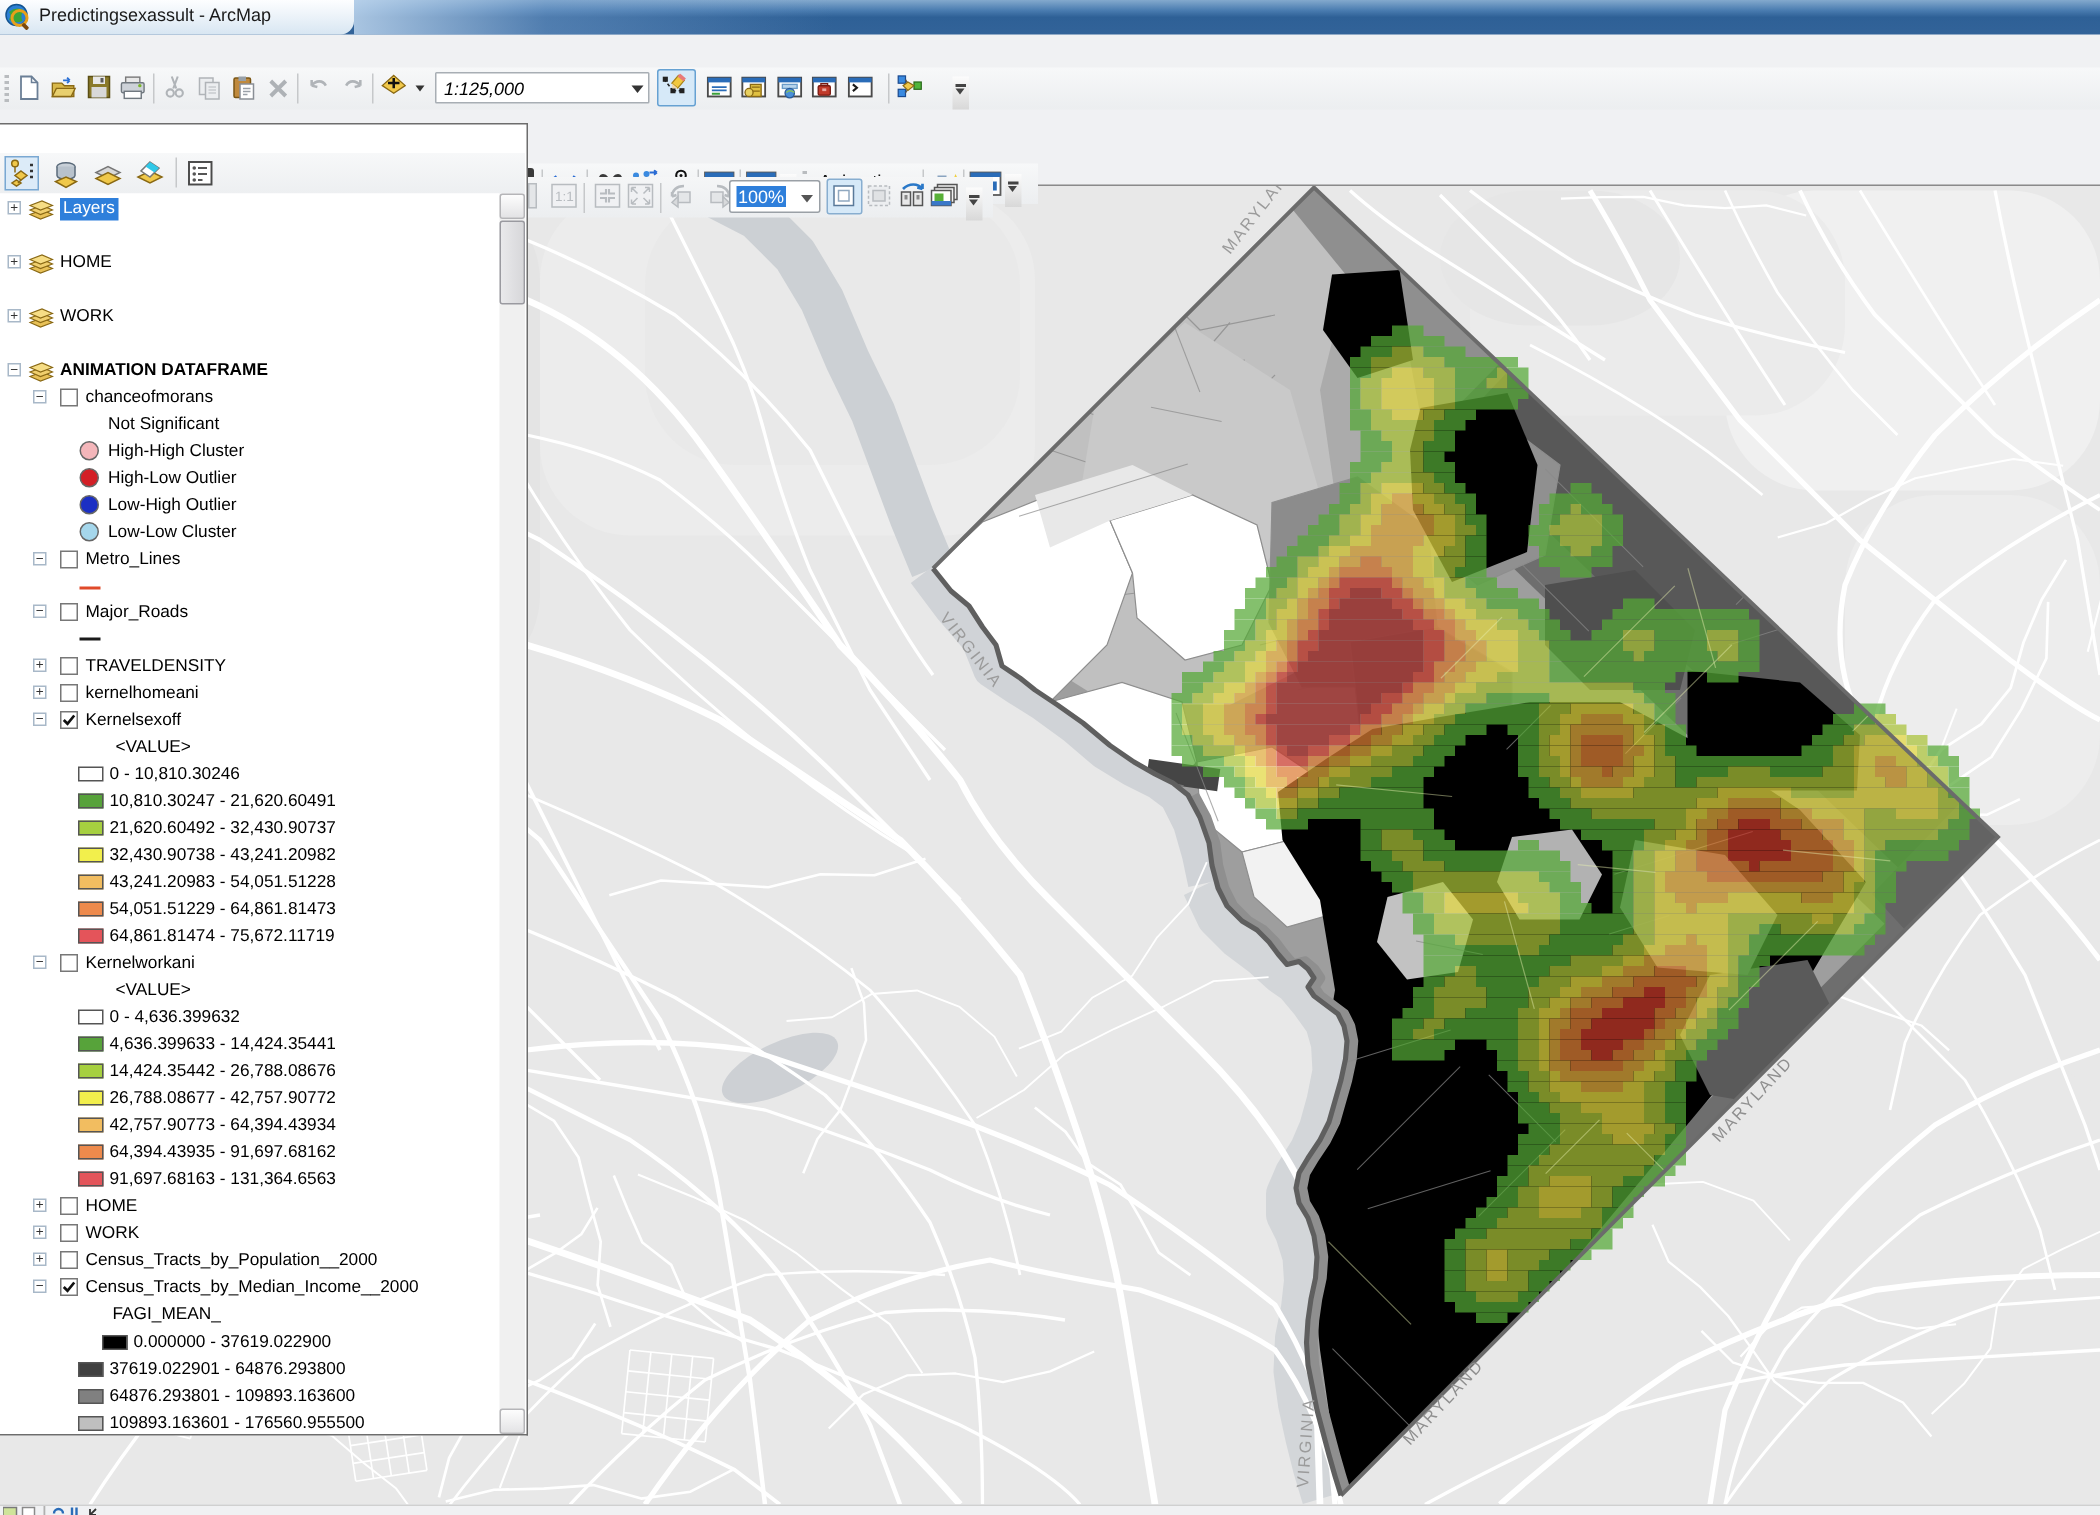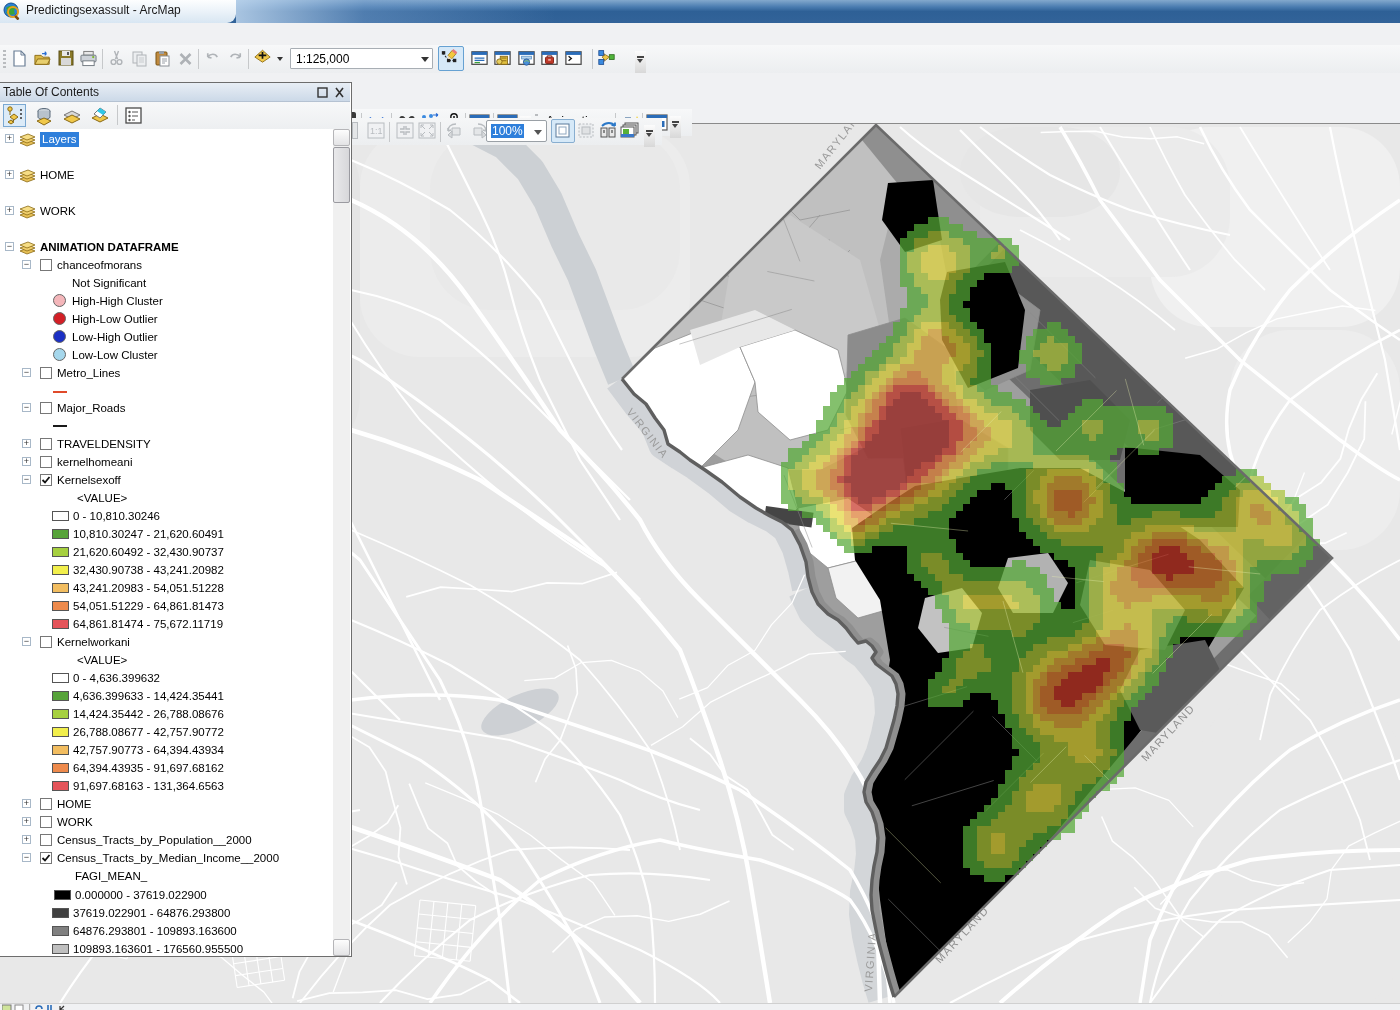--- a/index.html
+++ b/index.html
@@ -13,21 +13,21 @@
 #titletab { position:absolute; left:0; top:0; width:236px; height:23px;
   background:linear-gradient(180deg,#fdfeff 0%,#e9f1f8 55%,#d8e6f2 100%);
   border-bottom-right-radius:9px; }
 #titleicon { position:absolute; left:3px; top:2px; }
 #titletext { position:absolute; left:26px; top:3px; font-size:12px; color:#1a1a1a; }
 
 #menubar { position:absolute; left:0; top:23px; width:1400px; height:22px; background:#f0f1f3; border-bottom:1px solid #e2e4e6;}
 #menubar span.m { position:absolute; top:4px; font-size:12px; color:#111; }
 
 .tbrow { position:absolute; left:0; width:1400px; background:linear-gradient(180deg,#f7f8f9,#eceef0); }
-#row1 { top:45px; height:28px; }
+#row1 { top:45px; height:28px;font-style:italic; }
 #row2 { top:73px; height:27px;margin-top:36px; }
 #row3 { top:100px; height:27px; background:linear-gradient(180deg,#f5f6f7,#eceef0);margin-top:18px; }
 .sep { position:absolute; width:1px; height:20px; top:4px; background:#c6c8ca; }
 .grip { position:absolute; width:3px; height:18px; top:5px;
   background:repeating-linear-gradient(180deg,#b9bcbf 0 2px,transparent 2px 4px); }
 .ic { position:absolute; top:5px; width:17px; height:17px; }
 .chev { position:absolute; width:11px; height:22px; top:2px; background:linear-gradient(180deg,#fcfcfc,#d8d8d8); }
 .chev:after { content:""; position:absolute; left:2px; top:8px; width:0; height:0;
   border:3.5px solid transparent; border-top:4px solid #444; }
 .chev:before { content:""; position:absolute; left:2px; top:5px; width:7px; height:2px; background:#444; }
@@ -1483,27 +1483,20 @@
   <svg width="70" height="7" viewBox="0 0 70 7" style="position:absolute;left:2px;top:0">
     <rect x="0" y="1" width="9" height="8" fill="#cfe49a" stroke="#7a7a7a"></rect>
     <rect x="13" y="1" width="8" height="8" fill="#fff" stroke="#8a8a8a"></rect>
     <rect x="27" y="0" width="1.2" height="8" fill="#b0b0b0"></rect>
     <path d="M34 5 A3 3 0 1 1 40 5" fill="none" stroke="#2a6cb8" stroke-width="1.6"></path>
     <path d="M46 1 V7 M49 1 V7" stroke="#2a6cb8" stroke-width="1.6"></path>
     <path d="M58 6 L62 2 M58 2 L58 6 L62 6" stroke="#333" stroke-width="1.2" fill="none"></path>
   </svg>
 </div>
   <div id="toc">
-    <div id="tochdr">
-      <span class="t">Table Of Contents</span>
-      <svg width="30" height="14" style="position:absolute;right:4px;top:3px" viewBox="0 0 30 14">
-        <rect x="2" y="2" width="9" height="9" fill="none" stroke="#333" stroke-width="1.4"></rect>
-        <path d="M20 2 L27 11 M27 2 L20 11" stroke="#333" stroke-width="1.6"></path>
-      </svg>
-    </div>
     <div id="tocbar">
         <div style="position:absolute;left:3px;top:2px;width:23px;height:23px;background:#dcebf8;border:1px solid #7aa8d2"></div>
 <svg style="position:absolute;left:6px;top:4px" width="18" height="19" viewBox="0 0 18 19">
           <circle cx="4" cy="3" r="2.2" fill="#f0c84a" stroke="#8a6914"></circle>
           <path d="M8 8 L12 11 L8 14 L4 11 Z" fill="#f0c84a" stroke="#8a6914"></path>
           <path d="M5 17 L8 19 L5 21 L2 19 Z" fill="#f0c84a" stroke="#8a6914" transform="translate(0,-3)"></path>
           <path d="M14 4 H16 M14 8 H16 M14 12 H16" stroke="#333" stroke-width="1.6"></path>
           <path d="M4 5 L4 9 M8 14 L6 16" stroke="#8a6914"></path>
         </svg>
 <svg style="position:absolute;left:34px;top:3px" width="20" height="21" viewBox="0 0 20 21">
@@ -1712,21 +1705,21 @@
           <span class="cb" style="left:40px;top:1px">
             <svg width="12" height="12" viewBox="0 0 12 12" style="position:absolute;left:-1px;top:-1px">
               <path d="M2.5 6 L5 8.5 L9.5 3" stroke="#111" stroke-width="1.8" fill="none"></path>
             </svg>
           </span>
           <span style="position:absolute;top:0;left:57px">Census_Tracts_by_Median_Income__2000</span>
         </div>
 <div class="trow" style="left:0;top:740px;width:333px">
           <span style="position:absolute;top:0;left:75px">FAGI_MEAN_</span>
         </div>
-<div class="trow" style="left:2px;top:759px;width:295px">
+<div class="trow" style="left:16px;top:759px;width:295px">
           <span class="sw" style="left:52px;top:2px;background:#000000"></span>
           <span style="position:absolute;top:0;left:73px">0.000000 - 37619.022900</span>
         </div>
 <div class="trow" style="left:0;top:777px;width:345px">
           <span class="sw" style="left:52px;top:2px;background:#404040"></span>
           <span style="position:absolute;top:0;left:73px">37619.022901 - 64876.293800</span>
         </div>
 <div class="trow" style="left:0;top:795px;width:333px">
           <span class="sw" style="left:52px;top:2px;background:#808080"></span>
           <span style="position:absolute;top:0;left:73px">64876.293801 - 109893.163600</span>

